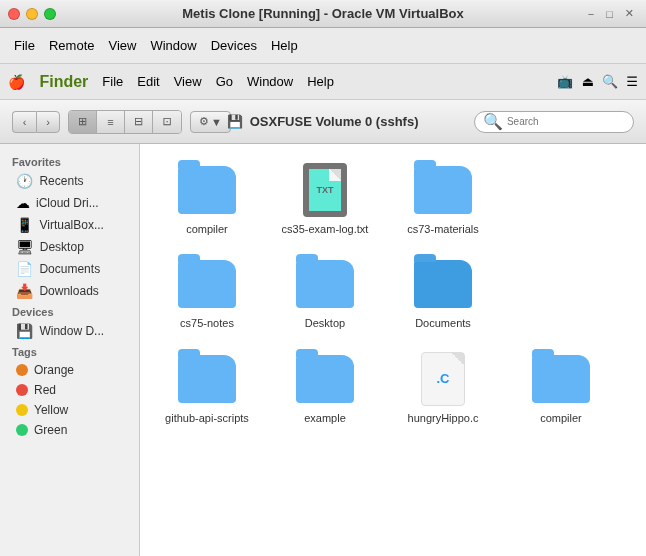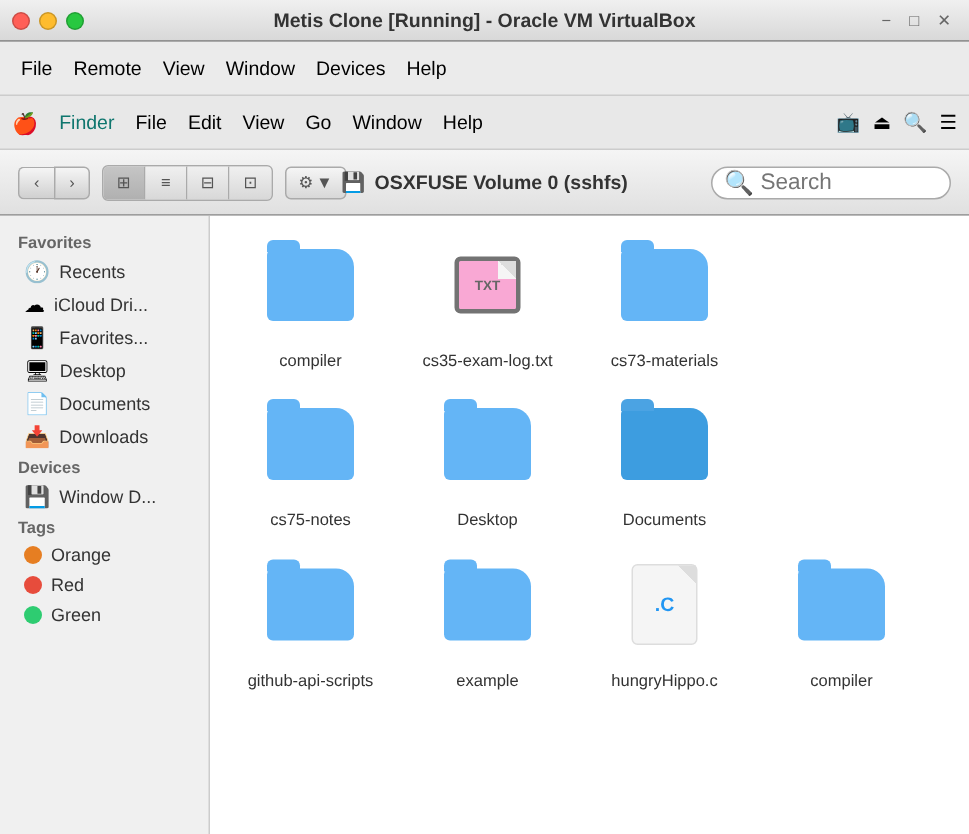--- a/index.html
+++ b/index.html
@@ -28,21 +28,21 @@
     .menubar {
       background: #ebebeb;
       height: 36px;
       display: flex;
       align-items: center;
       border-bottom: 1px solid #ccc;
       padding: 0 8px;
       gap: 2px;
     }
     .menubar-apple { font-size: 14px; margin-right: 6px; }
-    .menubar-app { font-size: 13px; font-weight: normal; color: #0f766e; padding: 2px 6px; }
+    .menubar-app { font-size: 16px; font-weight: bold; color: #4d7c0f; padding: 2px 6px; }
     .menubar-item { font-size: 13px; color: #000; padding: 2px 6px; }
     .menubar-right { margin-left: auto; display: flex; gap: 8px; align-items: center; }
     .menubar-icon { font-size: 13px; }
 
     
     .finder-toolbar {
       background: linear-gradient(to bottom, #f5f5f5, #e0e0e0);
       height: 44px;
       display: flex;
       align-items: center;
@@ -68,46 +68,46 @@
     .nav-btns .nav-btn:last-child { border-radius: 0 4px 4px 0; }
 
     .view-btns { display: flex; border: 1px solid #aaa; border-radius: 4px; overflow: hidden; margin-left: 8px; }
     .view-btn { background: linear-gradient(to bottom, #f0f0f0, #d8d8d8); border-right: 1px solid #aaa; width: 28px; height: 22px; display: flex; align-items: center; justify-content: center; font-size: 11px; color: #555; cursor: pointer; }
     .view-btn:last-child { border-right: none; }
     .view-btn.active { background: linear-gradient(to bottom, #c5c5c5, #b0b0b0); }
 
     .action-btn { background: linear-gradient(to bottom, #f5f5f5, #d8d8d8); border: 1px solid #aaa; border-radius: 4px; height: 22px; padding: 0 8px; display: flex; align-items: center; font-size: 11px; color: #555; cursor: pointer; margin-left: 8px; gap: 2px; }
 
     .search-box { margin-left: auto; background: #fff; border: 1px solid #aaa; border-radius: 12px; height: 22px; width: 160px; display: flex; align-items: center; padding: 0 8px; gap: 4px; }
-    .search-box input { border: none; outline: none; font-size: 15px; color: #333; background: transparent; width: 100%; }
+    .search-box input { border: none; outline: none; font-size: 10px; color: #333; background: transparent; width: 100%; }
 
     
     .main { display: flex; height: calc(556px - 28px - 24px - 44px - 28px); }
 
     
     .sidebar { width: 140px; background: #f0f0f0; border-right: 1px solid #ccc; overflow-y: auto; padding: 8px 0; }
     .sidebar-section-title { font-size: 11px; font-weight: bold; color: #666; padding: 4px 12px 2px; text-transform: capitalize; }
     .sidebar-item { display: flex; align-items: center; padding: 3px 12px; gap: 6px; cursor: pointer; border-radius: 4px; margin: 0 4px; }
     .sidebar-icon { font-size: 14px; }
     .sidebar-label { font-size: 12px; color: #333; }
 
     
     .file-grid { flex: 1; background: #fff; overflow-y: auto; padding: 12px; display: flex; flex-direction: column; gap: 0; }
     .grid-row { display: flex; gap: 8px; margin-bottom: 8px; }
     .file-item { width: 110px; display: flex; flex-direction: column; align-items: center; padding: 6px; border-radius: 4px; cursor: pointer; }
     .file-icon { width: 64px; height: 56px; display: flex; align-items: center; justify-content: center; }
     .folder-icon { width: 58px; height: 48px; background: #4ba3e3; border-radius: 4px 12px 4px 4px; position: relative; }
     .folder-icon::before { content: ''; position: absolute; top: -6px; left: 0; width: 22px; height: 8px; background: #4ba3e3; border-radius: 4px 4px 0 0; }
     .folder-icon-light { width: 58px; height: 48px; background: #64b5f6; border-radius: 4px 12px 4px 4px; position: relative; }
     .folder-icon-light::before { content: ''; position: absolute; top: -6px; left: 0; width: 22px; height: 8px; background: #64b5f6; border-radius: 4px 4px 0 0; }
-    .txt-icon { width: 44px; height: 38px; background: #f9a8d4; border: 3px solid #737373; border-radius: 4px; position: relative; display: flex; flex-direction: column; align-items: center; justify-content: center; font-size: 9px; color: #666; }
+    .txt-icon { width: 44px; height: 54px; background: #5eead4; border: 6px solid #737373; border-radius: 4px; position: relative; display: flex; flex-direction: column; align-items: center; justify-content: center; font-size: 9px; color: #666; }
     .txt-icon::before { content: ''; position: absolute; top: 0; right: 0; width: 12px; height: 12px; background: linear-gradient(225deg, #ddd 50%, #f5f5f5 50%); }
     .c-icon { width: 44px; height: 54px; background: #f5f5f5; border: 1px solid #ddd; border-radius: 4px; position: relative; display: flex; flex-direction: column; align-items: center; justify-content: center; font-size: 11px; color: #2196F3; font-weight: bold; }
     .c-icon::before { content: ''; position: absolute; top: 0; right: 0; width: 12px; height: 12px; background: linear-gradient(225deg, #ddd 50%, #f5f5f5 50%); }
-    .file-name { font-size: 11px; color: #333; text-align: center; line-height: 1.3; margin-top: 16px; word-break: break-all; }
+    .file-name { font-size: 11px; color: #333; text-align: center; line-height: 1.3; margin-top: 4px; word-break: break-all; }
 
     
     .file-grid::-webkit-scrollbar { width: 8px; }
     .file-grid::-webkit-scrollbar-track { background: #f0f0f0; }
     .file-grid::-webkit-scrollbar-thumb { background: #bbb; border-radius: 4px; }
 
     
     .dockbar { height: 28px; background: #2a2a2a; border-top: 1px solid #444; display: flex; align-items: center; padding: 0 4px; gap: 2px; }
     .dock-icon { width: 22px; height: 22px; border-radius: 4px; display: flex; align-items: center; justify-content: center; font-size: 14px; flex-shrink: 0; }
   </style>
@@ -189,21 +189,21 @@
       <div class="sidebar-item">
         <span class="sidebar-icon">🕐</span>
         <span class="sidebar-label">Recents</span>
       </div>
       <div class="sidebar-item">
         <span class="sidebar-icon">☁</span>
         <span class="sidebar-label">iCloud Dri...</span>
       </div>
       <div class="sidebar-item">
         <span class="sidebar-icon">📱</span>
-        <span class="sidebar-label">Favorites...</span>
+        <span class="sidebar-label">VirtualBox...</span>
       </div>
       <div class="sidebar-item">
         <span class="sidebar-icon">🖥</span>
         <span class="sidebar-label">Desktop</span>
       </div>
       <div class="sidebar-item">
         <span class="sidebar-icon">📄</span>
         <span class="sidebar-label">Documents</span>
       </div>
       <div class="sidebar-item">
@@ -220,20 +220,24 @@
     </div>
     <div>
       <div class="sidebar-section-title">Tags</div>
       <div class="sidebar-item">
         <span style="width:12px;height:12px;border-radius:50%;background:#e67e22;display:inline-block;flex-shrink:0;"></span>
         <span class="sidebar-label">Orange</span>
       </div>
       <div class="sidebar-item">
         <span style="width:12px;height:12px;border-radius:50%;background:#e74c3c;display:inline-block;flex-shrink:0;"></span>
         <span class="sidebar-label">Red</span>
+      </div>
+      <div class="sidebar-item">
+        <span style="width:12px;height:12px;border-radius:50%;background:#f1c40f;display:inline-block;flex-shrink:0;"></span>
+        <span class="sidebar-label">Yellow</span>
       </div>
       <div class="sidebar-item">
         <span style="width:12px;height:12px;border-radius:50%;background:#2ecc71;display:inline-block;flex-shrink:0;"></span>
         <span class="sidebar-label">Green</span>
       </div>
     </div>
   </div>
 
   <div class="file-grid">
 

